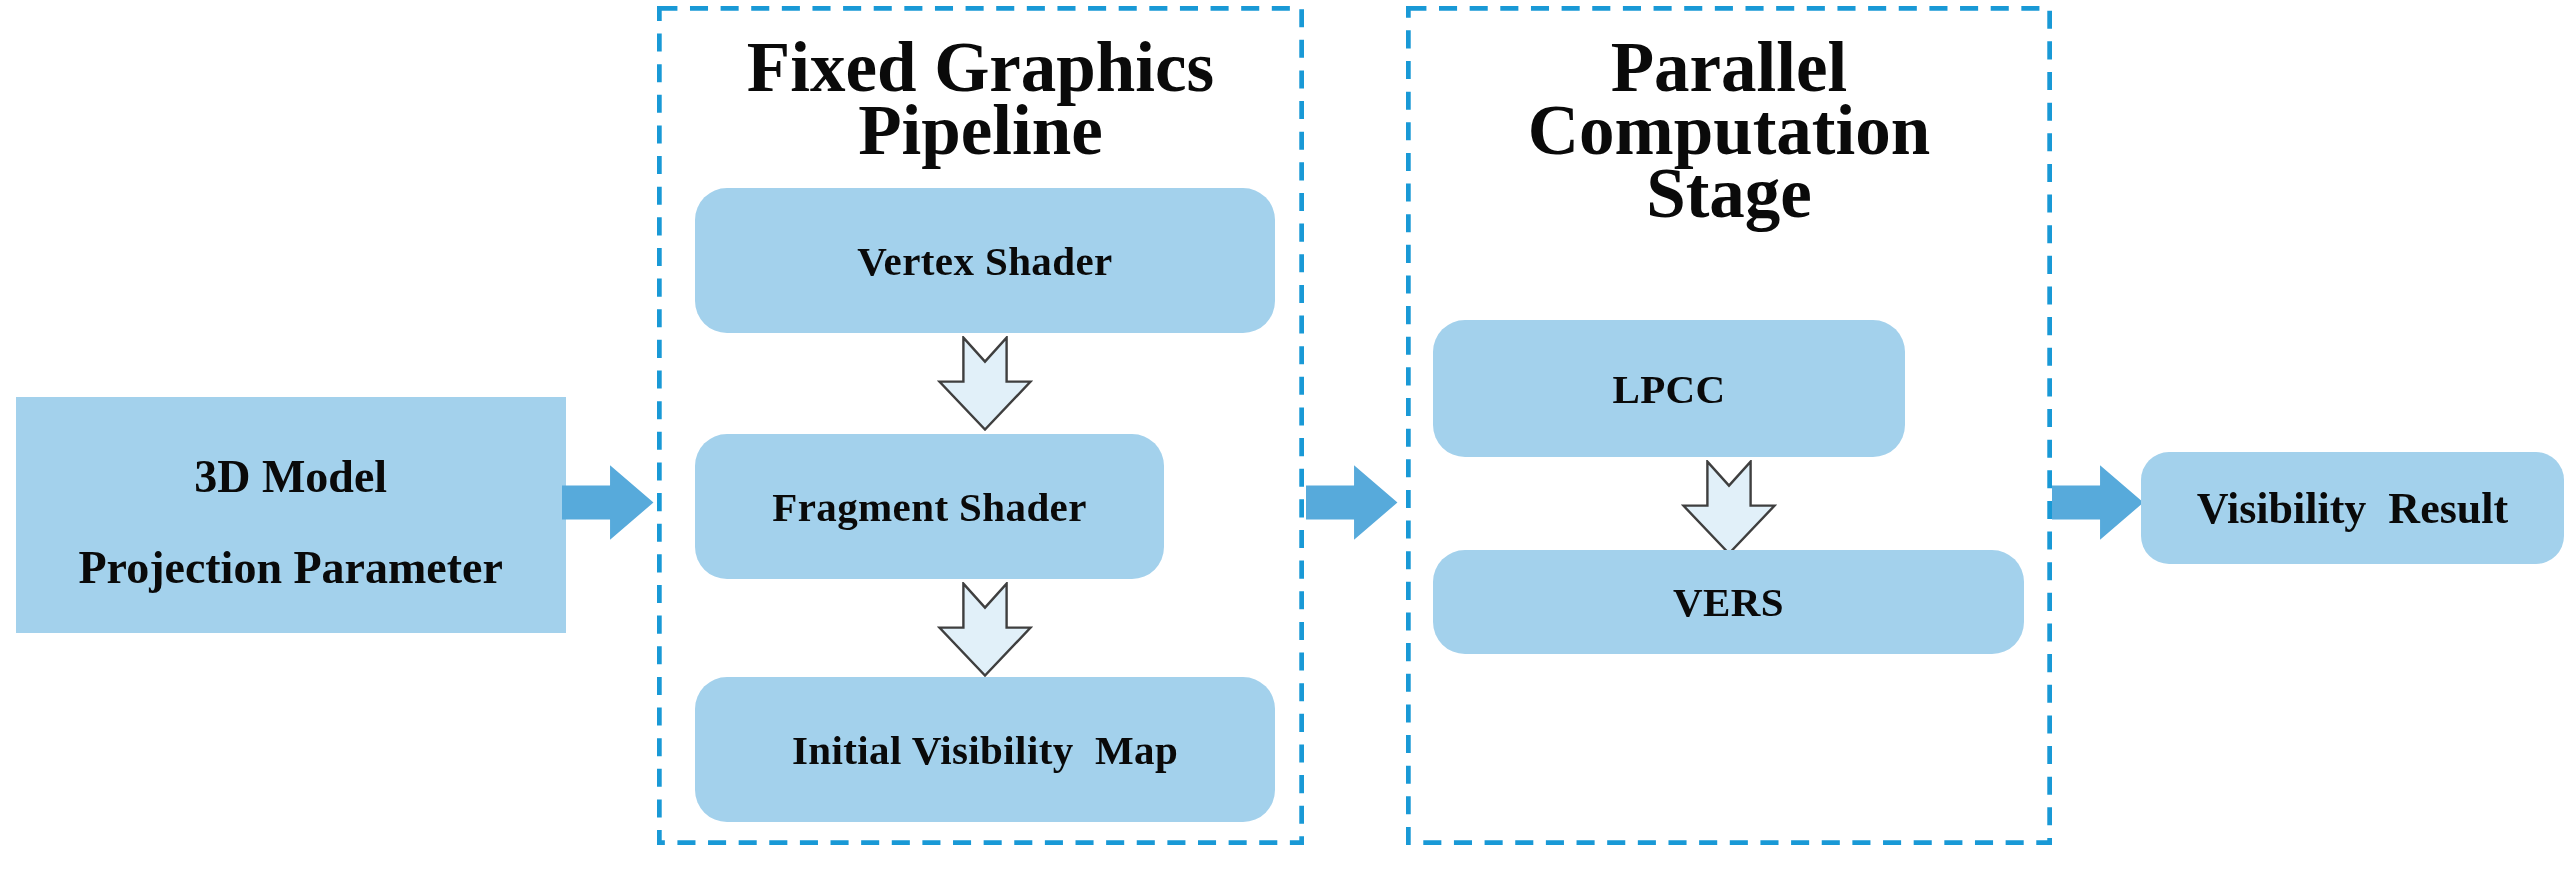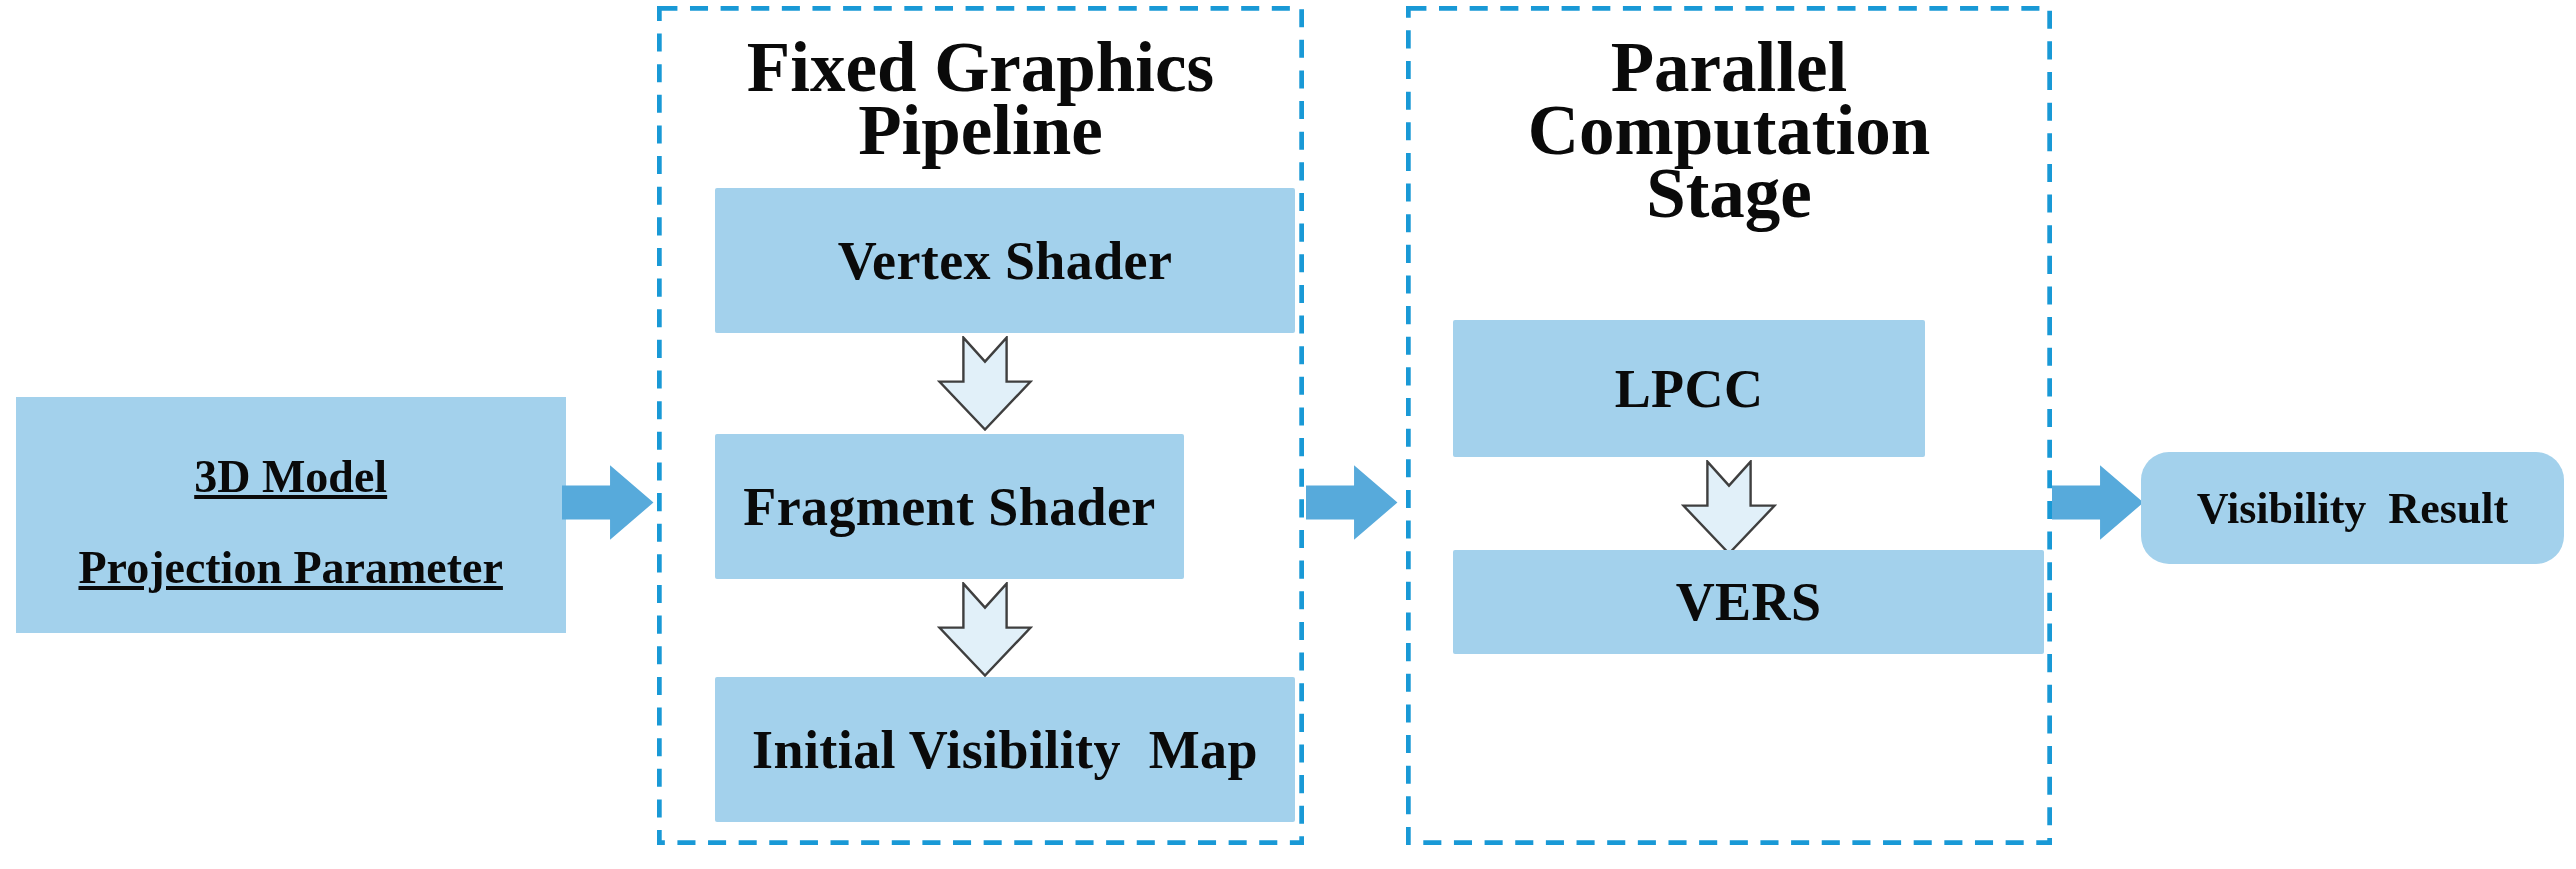--- a/index.html
+++ b/index.html
@@ -16,33 +16,31 @@
     position: absolute;
     background: #a3d1ec;
     display: flex;
     align-items: center;
     justify-content: center;
     text-align: center;
     font-weight: bold;
     white-space: pre-wrap;
   }
   .stage-box {
-    border-radius: 2px;
-    font-size: 54px;
+    border-radius: 32px;
+    font-size: 41px;
     letter-spacing: 0.4px;
-    margin-left: 20px;
   }
   .input-box {
     left: 15.7px; top: 397px; width: 550px; height: 236px;
     flex-direction: column;
     justify-content: space-evenly;
     font-size: 46px;
     padding-top: 14px;
     box-sizing: border-box;
-    text-decoration: underline;
   }
   .output-box {
     left: 2141px; top: 452px; width: 423px; height: 112px;
     font-size: 44px;
     border-radius: 28px;
   }
   .group {
     position: absolute;
     top: 6.3px;
     height: 839px;

